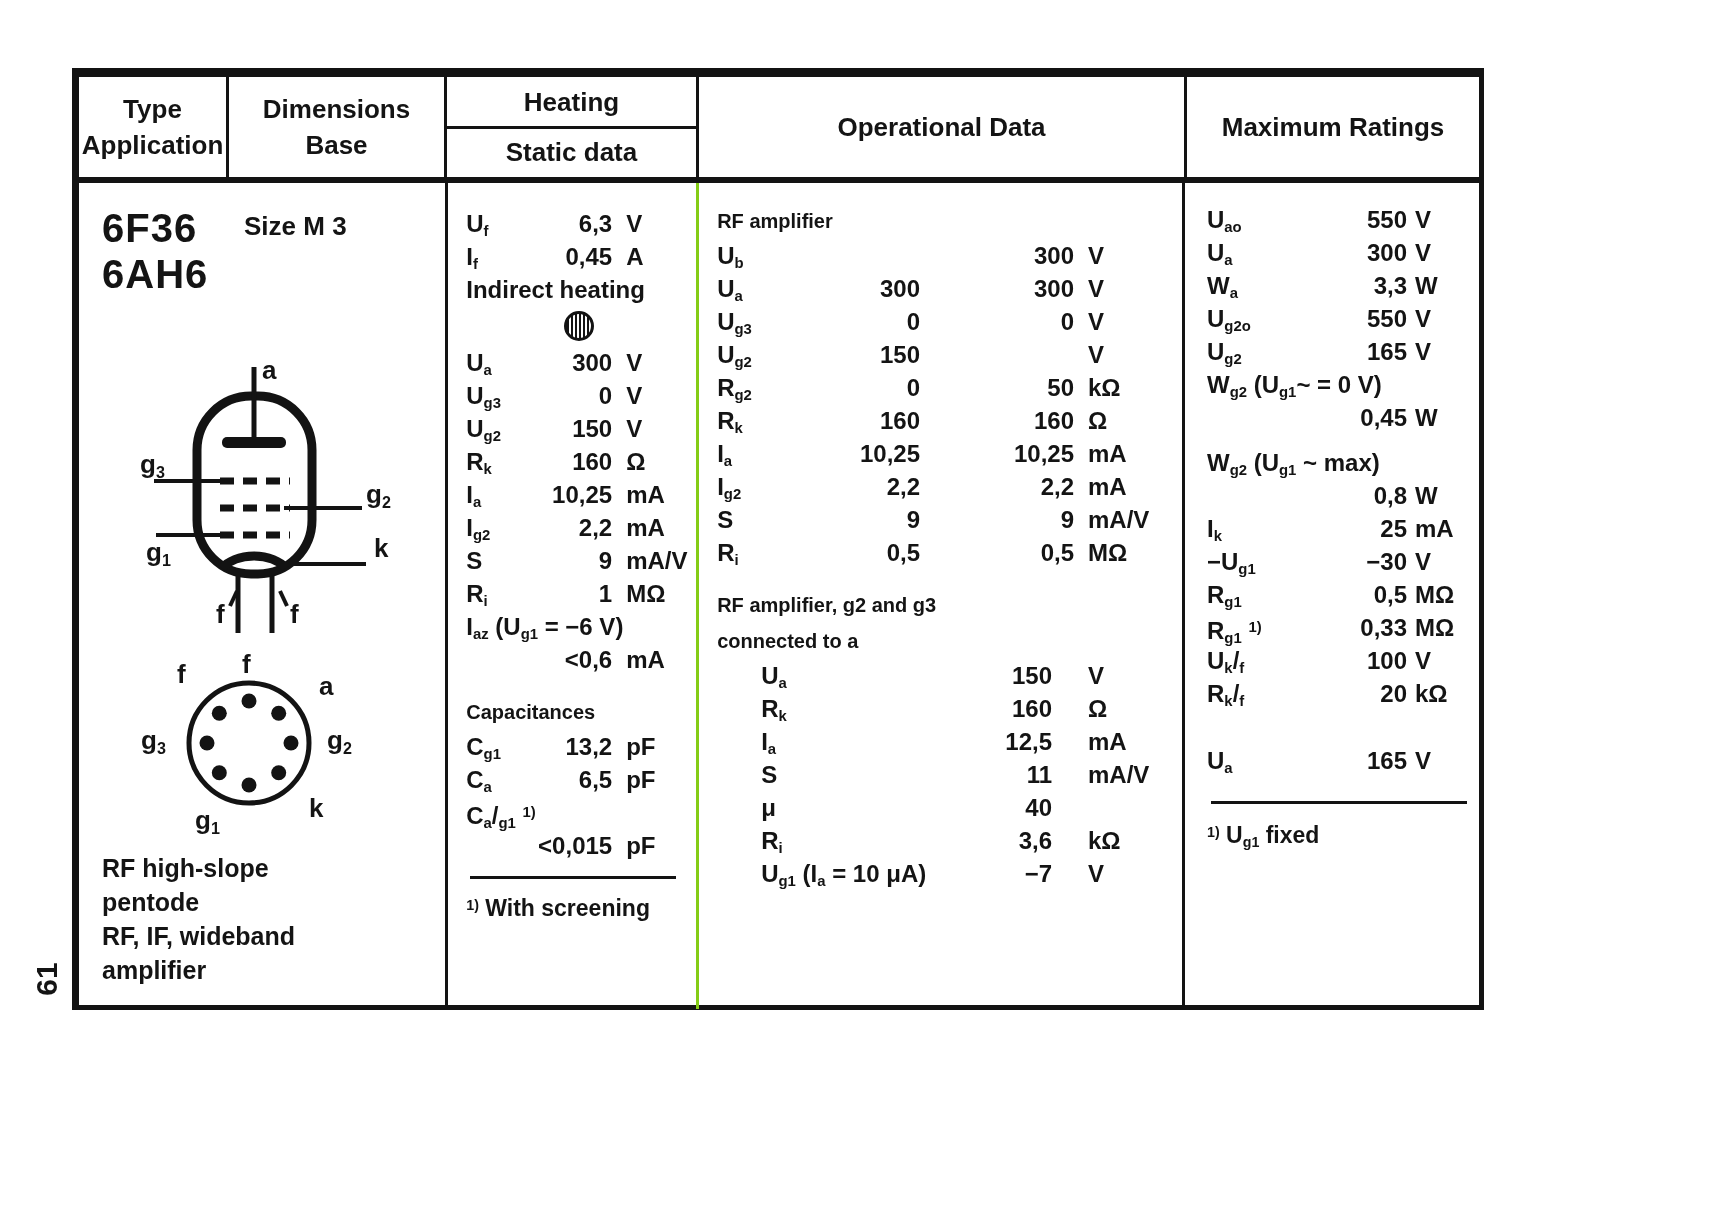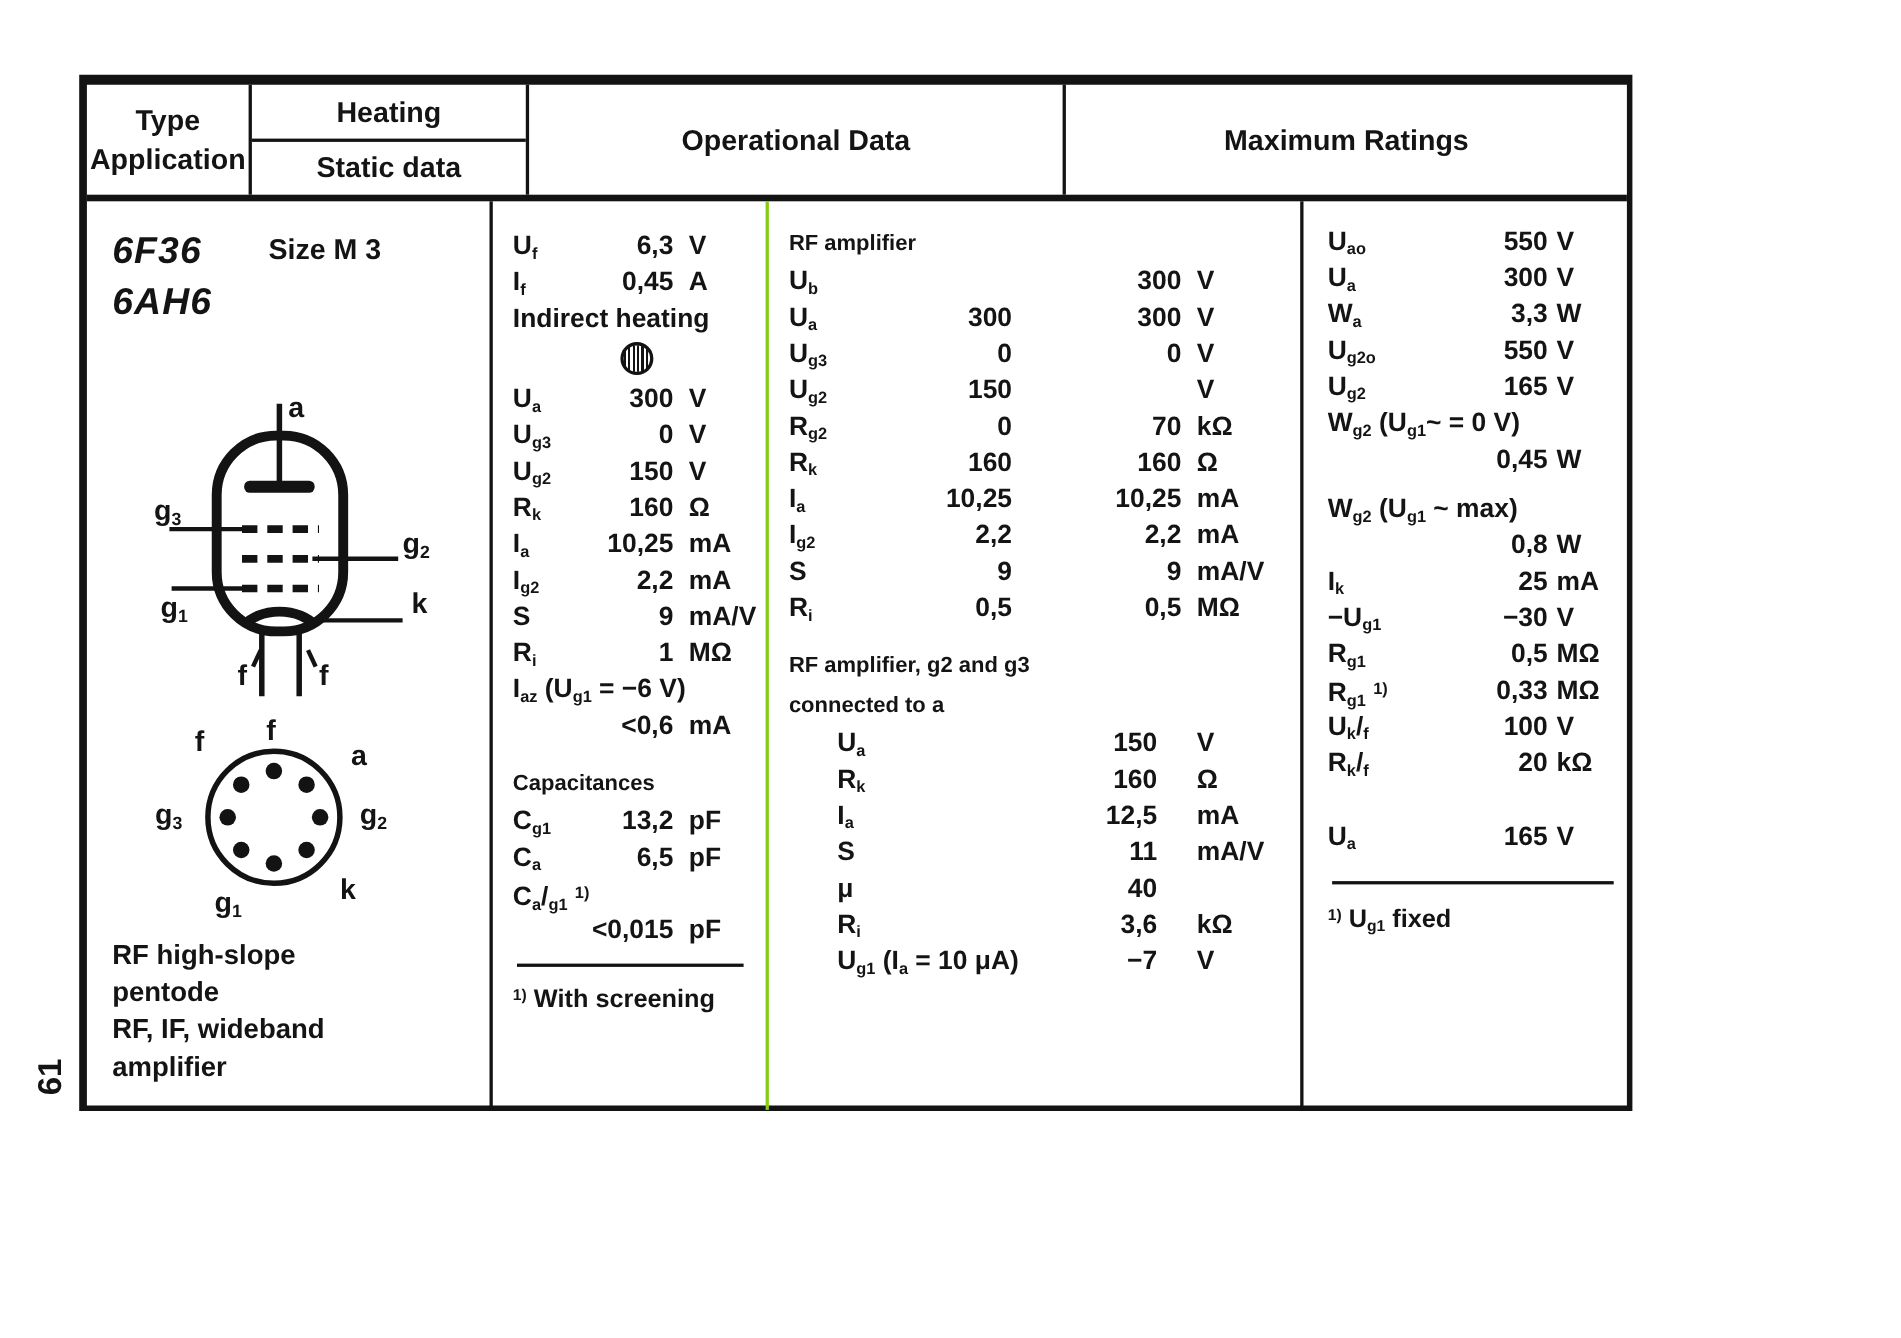--- a/index.html
+++ b/index.html
@@ -43,21 +43,21 @@
          background:repeating-linear-gradient(90deg,#131313 0 2px,#fdfdfd 2px 4px);}
   .cell-static .row .v{position:absolute;right:74px;}
   .cell-static .row .u{position:absolute;right:0;width:60px;text-align:left;}
   .cell-op .row .v1{position:absolute;right:250px;}
   .cell-op .row .v2{position:absolute;right:96px;}
   .cell-op .row .u{position:absolute;right:0;width:82px;text-align:left;}
   .cell-op .row.sgl .v{position:absolute;right:118px;}
   .cell-max .row .v{position:absolute;right:60px;}
   .cell-max .row .u{position:absolute;right:0;width:52px;text-align:left;}
   
-  .typeblock{position:absolute;left:23px;top:22px;font-size:34px;line-height:46px;letter-spacing:1px;font-style:italic;}
+  .typeblock{position:absolute;left:23px;top:22px;font-size:40px;line-height:46px;letter-spacing:1px;}
   .sizelbl{position:absolute;left:165px;top:28px;font-size:26px;}
   .desc{position:absolute;left:23px;top:668px;font-size:25px;line-height:34px;font-weight:700;}
   .tube-diag{position:absolute;left:55px;top:178px;width:300px;height:285px;}
   .base-diag{position:absolute;left:60px;top:478px;width:280px;height:215px;}
   .dlbl{position:absolute;font-size:26px;font-weight:700;line-height:26px;}
   svg{display:block;}
   .page-num{position:absolute;left:30px;top:962px;font-size:30px;font-weight:700;
             transform:rotate(-90deg);transform-origin:center;}
 </style>
 </head>
@@ -66,20 +66,24 @@
 <div class="page">
 
   <div class="page-num">61</div>
 
   <div class="sheet">
 
     <div class="thead">
       <div class="hcell hc1 hdiv">
         <div class="hline">Type</div>
         <div class="hline">Application</div>
+      </div>
+      <div class="hcell hc2 hdiv">
+        <div class="hline">Dimensions</div>
+        <div class="hline">Base</div>
       </div>
       <div class="hcell hc3 hdiv">
         <div class="half">Heating</div>
         <div class="hsep"></div>
         <div class="half">Static data</div>
       </div>
       <div class="hcell hc4 hdiv">
         <div class="hline">Operational Data</div>
       </div>
       <div class="hcell hc5">
@@ -180,21 +184,21 @@
           <div class="gap" style="height: 10px;"></div>
           <div class="row note"><span class="l"><span class="sp">1)</span>  With screening</span></div>
         </div>
 
       <div class="cell cell-op">
           <div class="row head"><span class="l">RF  amplifier</span></div>
           <div class="row"><span class="l">U<span class="sb">b</span></span><span class="v1"></span><span class="v2">300</span><span class="u">V</span></div>
           <div class="row"><span class="l">U<span class="sb">a</span></span><span class="v1">300</span><span class="v2">300</span><span class="u">V</span></div>
           <div class="row"><span class="l">U<span class="sb">g3</span></span><span class="v1">0</span><span class="v2">0</span><span class="u">V</span></div>
           <div class="row"><span class="l">U<span class="sb">g2</span></span><span class="v1">150</span><span class="v2"></span><span class="u">V</span></div>
-          <div class="row"><span class="l">R<span class="sb">g2</span></span><span class="v1">0</span><span class="v2">70</span><span class="u">kΩ</span></div>
+          <div class="row"><span class="l">R<span class="sb">g2</span></span><span class="v1">0</span><span class="v2">50</span><span class="u">kΩ</span></div>
           <div class="row"><span class="l">R<span class="sb">k</span></span><span class="v1">160</span><span class="v2">160</span><span class="u">Ω</span></div>
           <div class="row"><span class="l">I<span class="sb">a</span></span><span class="v1">10,25</span><span class="v2">10,25</span><span class="u">mA</span></div>
           <div class="row"><span class="l">I<span class="sb">g2</span></span><span class="v1">2,2</span><span class="v2">2,2</span><span class="u">mA</span></div>
           <div class="row"><span class="l">S</span><span class="v1">9</span><span class="v2">9</span><span class="u">mA/V</span></div>
           <div class="row"><span class="l">R<span class="sb">i</span></span><span class="v1">0,5</span><span class="v2">0,5</span><span class="u">MΩ</span></div>
           <div class="gap" style="height: 18px;"></div>
           <div class="row head"><span class="l">RF amplifier,  g2  and  g3</span></div>
           <div class="row head"><span class="l">connected to a</span></div>
           <div class="row ind sgl"><span class="l">U<span class="sb">a</span></span><span class="v">150</span><span class="u">V</span></div>
           <div class="row ind sgl"><span class="l">R<span class="sb">k</span></span><span class="v">160</span><span class="u">Ω</span></div>

